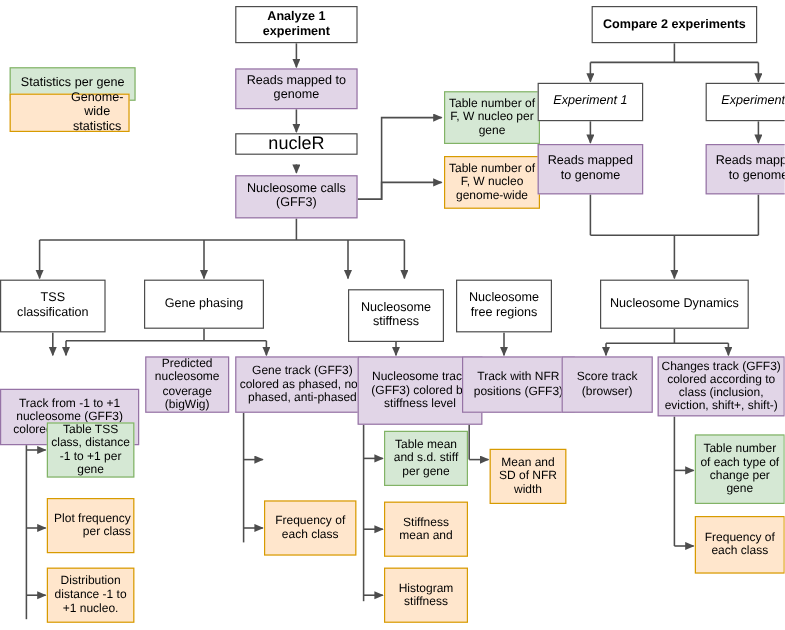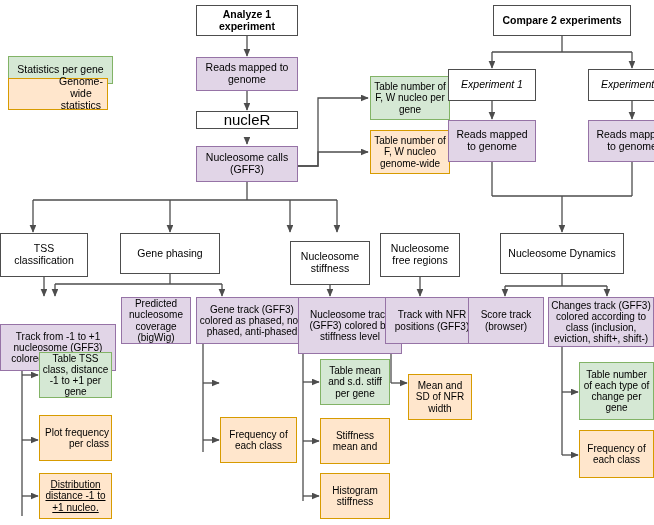--- a/index.html
+++ b/index.html
@@ -201,21 +201,21 @@
   <div class="node t-purple" style="left:548px; top:297px; width:106px; height:50px; font-size:10px;">
     <span>Changes track (GFF3) colored according to class (inclusion, eviction, shift+, shift-)</span>
   </div>
 
   <div class="node t-green" style="left:39px; top:352px; width:73px; height:46px; font-size:10px;">
     <span>Table TSS class, distance -1 to +1 per gene</span>
   </div>
   <div class="node t-orange" style="left:39px; top:415px; width:73px; height:46px; font-size:10px;text-align:right;">
     <span>Plot frequency per class</span>
   </div>
-  <div class="node t-orange" style="left:39px; top:473px; width:73px; height:46px; font-size:10px;text-decoration:underline;">
+  <div class="node t-orange" style="left:39px; top:473px; width:73px; height:46px; font-size:10px;">
     <span>Distribution distance -1 to +1 nucleo.</span>
   </div>
 
   <div class="node t-orange" style="left:220px; top:417px; width:77px; height:46px; font-size:10px;">
     <span>Frequency of each class</span>
   </div>
 
   <div class="node t-green" style="left:320px; top:359px; width:70px; height:46px; font-size:10px;">
     <span>Table mean and s.d. stiff per gene</span>
   </div>

